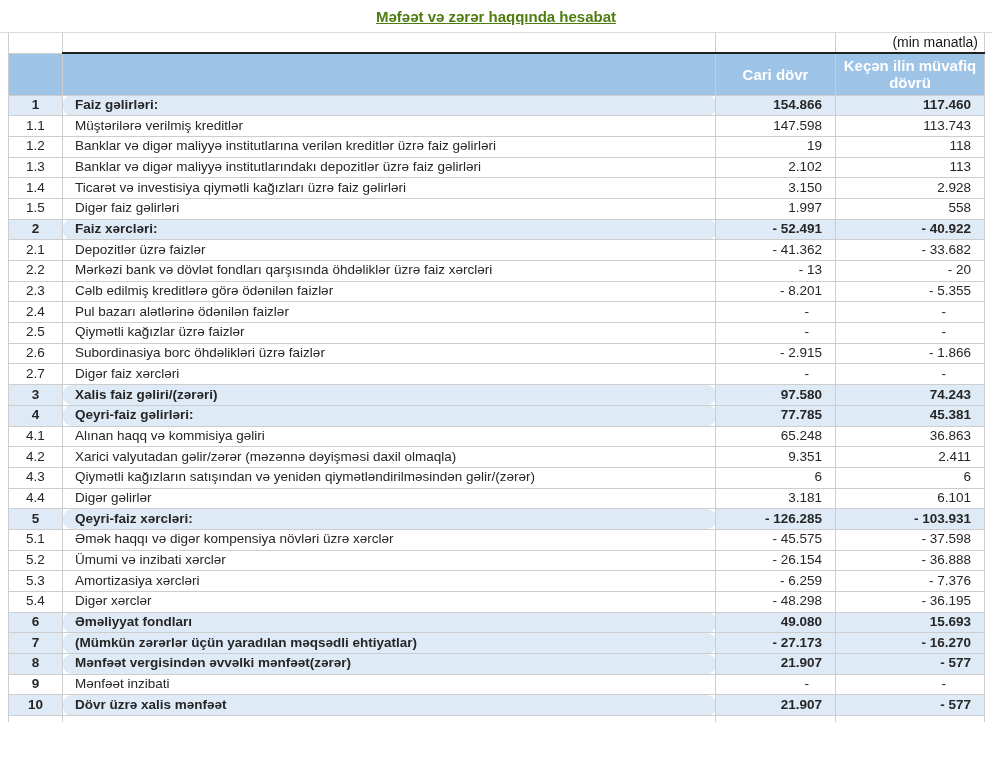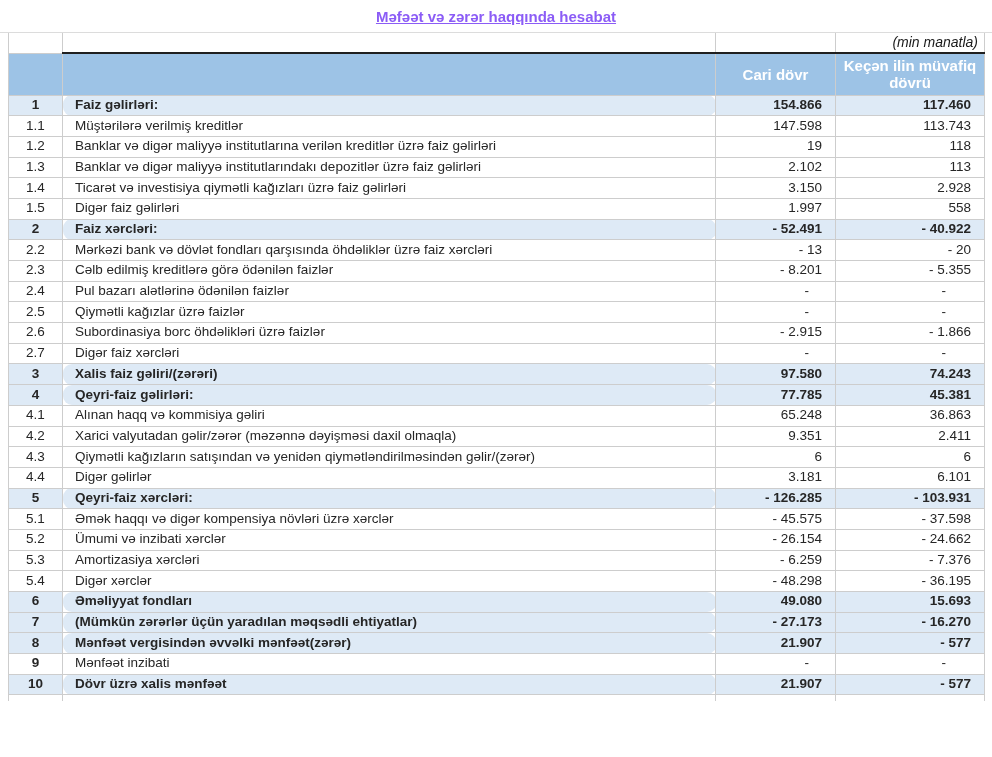--- a/index.html
+++ b/index.html
@@ -14,40 +14,40 @@
   body{margin:0;background:#fff;}
   .page{
     width:992px;height:757px;background:#ffffff;overflow:hidden;
     font-family:"Liberation Sans",sans-serif;color:var(--text);
   }
   .title-row{
     height:33px;display:flex;align-items:center;justify-content:center;
     border-bottom:1px solid #dcdcdc;
   }
   .title{
-    font-size:15px;font-weight:bold;text-decoration:underline;color:#8b5cf6;text-align:center;
+    font-size:15px;font-weight:bold;text-decoration:underline;color:#4d7c0f;text-align:center;
   }
   table{
     border-collapse:collapse;table-layout:fixed;
     margin-left:8px;width:976px;
   }
   col.w-no{width:54px;}
   col.w-label{width:653px;}
   col.w-cari{width:120px;}
   col.w-kecen{width:149px;}
   td{
     border:1px solid var(--grid);
     font-size:13.5px;line-height:1.1;color:var(--text);
     height:20.7px;padding:0 2px;overflow:hidden;white-space:nowrap;
   }
   
   tr.note-row td{height:20px;border-top:none;}
   tr.note-row td.rule{border-bottom:2px solid var(--dark-rule);}
   td.note-cell{
-    font-style:italic;text-align:right;font-size:14px;padding-right:6px;color:#1a1a1a;
+    text-align:right;font-size:14px;padding-right:6px;color:#1a1a1a;
   }
   
   tr.head-row td{
     height:42px;background:var(--header-bg);color:var(--header-text);
     font-weight:bold;font-size:15px;text-align:center;vertical-align:middle;
     white-space:normal;line-height:1.15;padding:0 6px;
   }
   
   td.c-no{text-align:center;}
   td.c-label{text-align:left;padding-left:12px;border-radius:9px;}
@@ -125,20 +125,26 @@
           <td class="c-cari">1.997</td>
           <td class="c-kecen">558</td>
         </tr>
         <tr class="total">
           <td class="c-no">2</td>
           <td class="c-label">Faiz xərcləri:</td>
           <td class="c-cari">- 52.491</td>
           <td class="c-kecen">- 40.922</td>
         </tr>
         <tr class="plain">
+          <td class="c-no">2.1</td>
+          <td class="c-label">Depozitlər üzrə faizlər</td>
+          <td class="c-cari">- 41.362</td>
+          <td class="c-kecen">- 33.682</td>
+        </tr>
+        <tr class="plain">
           <td class="c-no">2.2</td>
           <td class="c-label">Mərkəzi bank və dövlət fondları qarşısında öhdəliklər üzrə faiz xərcləri</td>
           <td class="c-cari">- 13</td>
           <td class="c-kecen">- 20</td>
         </tr>
         <tr class="plain">
           <td class="c-no">2.3</td>
           <td class="c-label">Cəlb edilmiş kreditlərə görə ödənilən faizlər</td>
           <td class="c-cari">- 8.201</td>
           <td class="c-kecen">- 5.355</td>
@@ -212,21 +218,21 @@
         <tr class="plain">
           <td class="c-no">5.1</td>
           <td class="c-label">Əmək haqqı və digər kompensiya növləri üzrə xərclər</td>
           <td class="c-cari">- 45.575</td>
           <td class="c-kecen">- 37.598</td>
         </tr>
         <tr class="plain">
           <td class="c-no">5.2</td>
           <td class="c-label">Ümumi və inzibati xərclər</td>
           <td class="c-cari">- 26.154</td>
-          <td class="c-kecen">- 24.662</td>
+          <td class="c-kecen">- 36.888</td>
         </tr>
         <tr class="plain">
           <td class="c-no">5.3</td>
           <td class="c-label">Amortizasiya xərcləri</td>
           <td class="c-cari">- 6.259</td>
           <td class="c-kecen">- 7.376</td>
         </tr>
         <tr class="plain">
           <td class="c-no">5.4</td>
           <td class="c-label">Digər xərclər</td>

